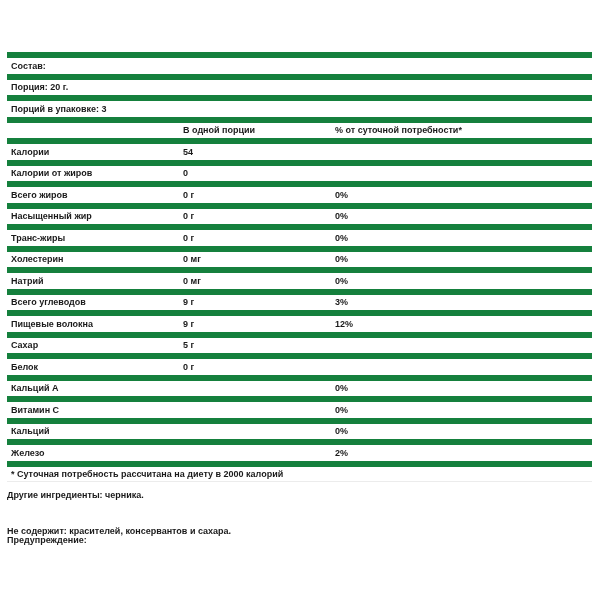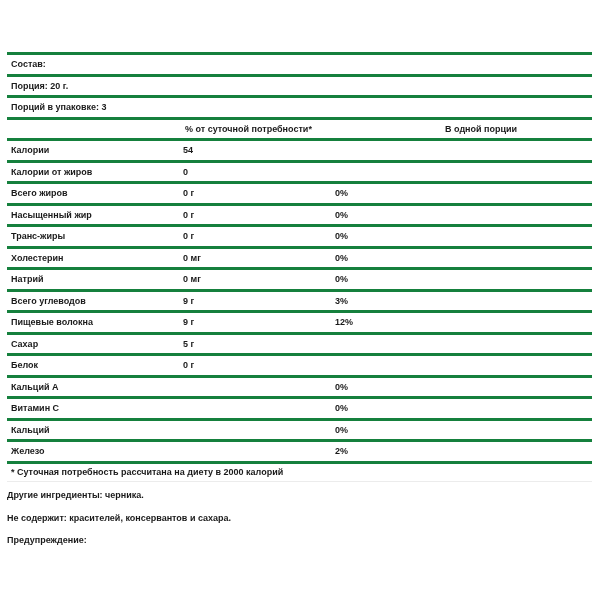--- a/index.html
+++ b/index.html
@@ -1,19 +1,19 @@
 <!DOCTYPE html>
 <html><head>
   <meta charset="utf-8">
   <style>
     html, body { margin: 0; padding: 0; background: #ffffff; }
     body { width: 600px; height: 600px; position: relative; overflow: hidden;
       font-family: "Liberation Sans", sans-serif; color: #1a1a1a; }
     .table { position: absolute; left: 7px; top: 52px; width: 585px; border-collapse: collapse; }
-    .row { display: flex; height: 21.5px; border-top: 3px solid #15803d; align-items: center; box-sizing: border-box; }
+    .row { display: flex; height: 21.5px; border-top: 6px solid #15803d; align-items: center; box-sizing: border-box; }
     .row.last { border-bottom: 1px solid #ececec; }
     .cell { font-size: 9px; font-weight: bold; white-space: nowrap; }
     .c1 { width: 173px; padding-left: 4px; box-sizing: border-box; }
     .c2 { width: 150px; padding-left: 3px; box-sizing: border-box; }
     .c3 { flex: 1; padding-left: 5px; box-sizing: border-box; }
     .footnote { padding-left: 4px; }
     .after { position: absolute; left: 7px; font-size: 9px; font-weight: bold; white-space: nowrap; }
   </style>
 </head>
 <body>
@@ -23,22 +23,22 @@
     <div class="cell c1">Состав:</div>
   </div>
   <div class="row">
     <div class="cell c1">Порция: 20 г.</div>
   </div>
   <div class="row">
     <div class="cell c1">Порций в упаковке: 3</div>
   </div>
   <div class="row">
     <div class="cell c1"></div>
+    <div class="cell c2">В одной порции</div>
     <div class="cell c3">% от суточной потребности*</div>
-    <div class="cell c2">В одной порции</div>
   </div>
   <div id="nutrient-rows">
       <div class="row">
         <div class="cell c1">Калории</div>
         <div class="cell c2">54</div>
         <div class="cell c3"></div>
       </div>
       <div class="row">
         <div class="cell c1">Калории от жиров</div>
         <div class="cell c2">0</div>
@@ -109,14 +109,14 @@
         <div class="cell c2"></div>
         <div class="cell c3">2%</div>
       </div>
     </div>
   <div class="row last">
     <div class="cell footnote">* Суточная потребность рассчитана на диету в 2000 калорий</div>
   </div>
 </div>
 
 <div class="after" style="top:490px;text-align:right;">Другие ингредиенты: черника.</div>
-<div class="after" style="top:513px;">Не содержит: красителей, консервантов и сахара.</div>
+<div class="after" style="top:526px;">Не содержит: красителей, консервантов и сахара.</div>
 <div class="after" style="top:535px;">Предупреждение:</div>
 
 </body></html>

